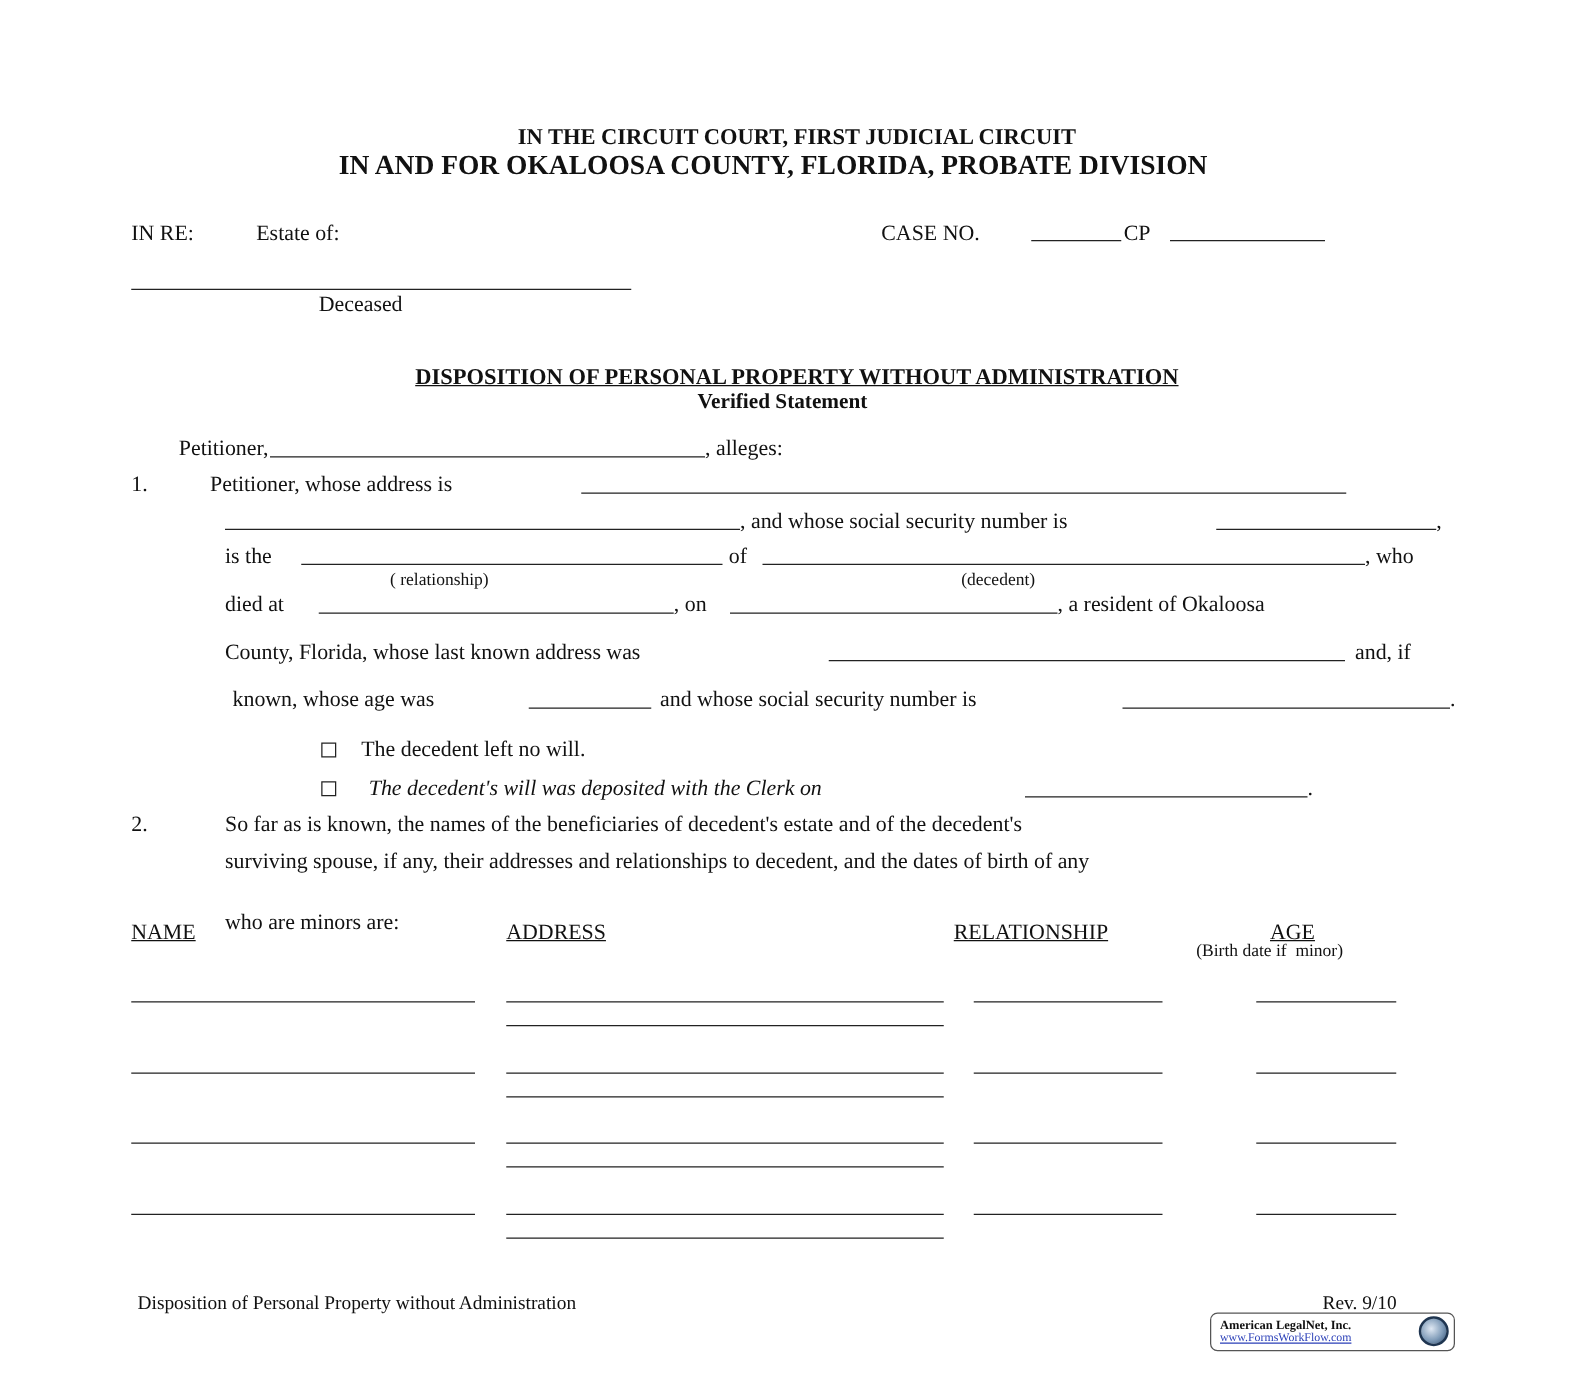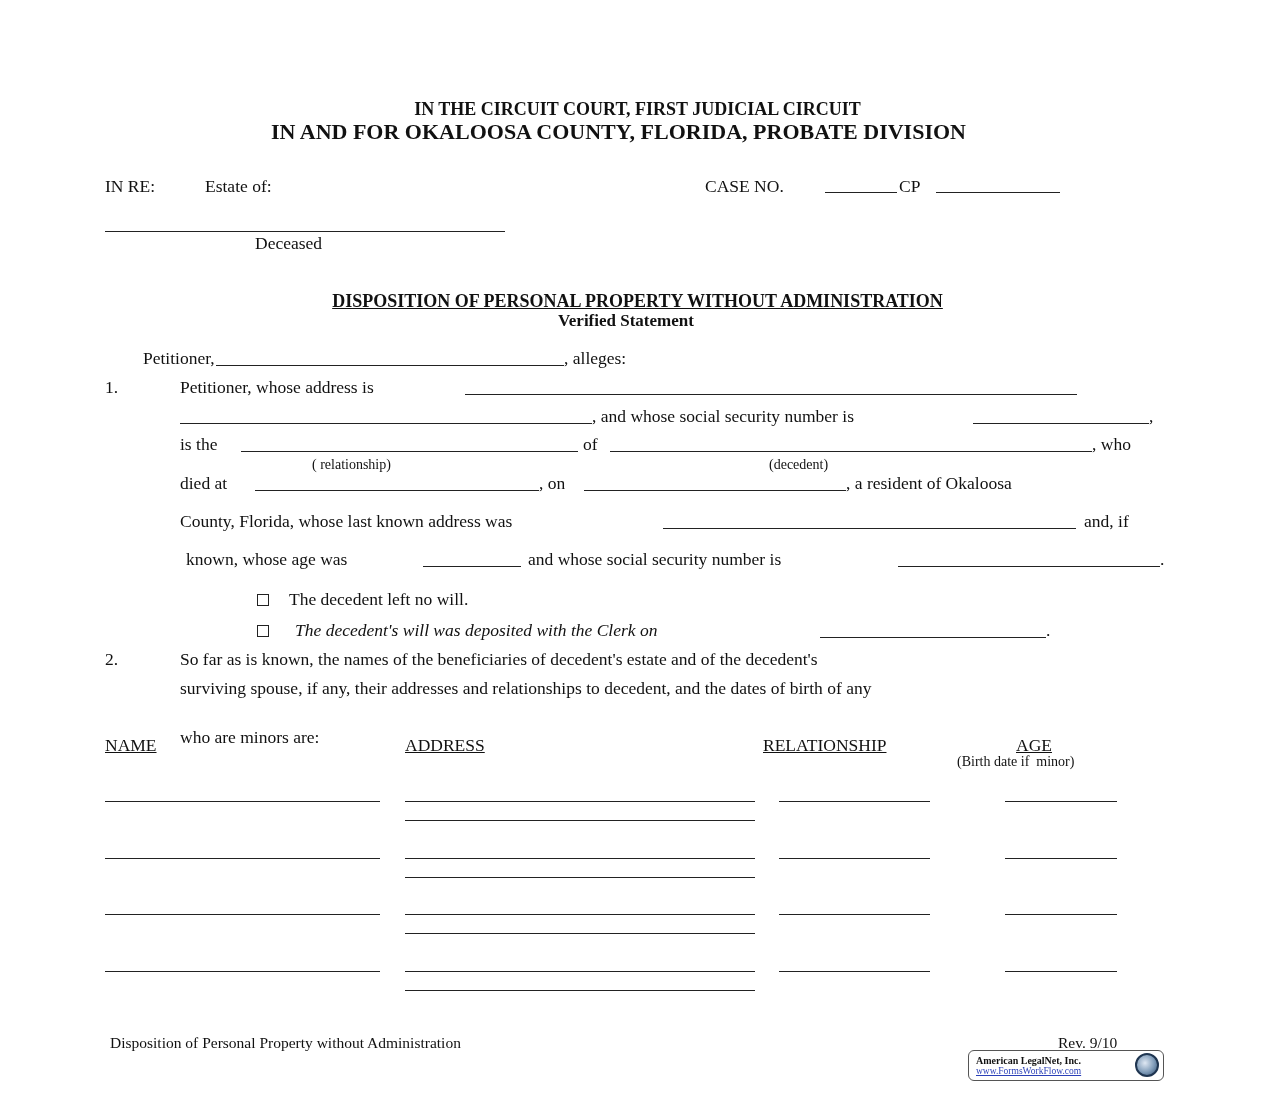--- a/index.html
+++ b/index.html
@@ -37,21 +37,21 @@
 <div class="abs" style="left:255px;top:235px;">Deceased</div>
 
 <div class="abs bold center ul" style="left:0;width:1275px;top:292px;font-size:18px;">DISPOSITION OF PERSONAL PROPERTY WITHOUT ADMINISTRATION</div>
 <div class="abs bold center" style="left:0;width:1252px;top:312px;font-size:17px;">Verified Statement</div>
 
 <div class="abs" style="left:95px;top:350px;margin-left:48px;">Petitioner,</div>
 <div class="line" style="left:216px;width:348px;top:365px;"></div>
 <div class="abs" style="left:564px;top:350px;">, alleges:</div>
 
 <div class="abs" style="left:105px;top:379px;">1.</div>
-<div class="abs" style="left:180px;top:379px;">Petitioner, whose address is</div>
+<div class="abs" style="left:168px;top:379px;">Petitioner, whose address is</div>
 <div class="line" style="left:465px;width:612px;top:394px;"></div>
 
 <div class="line" style="left:180px;width:412px;top:423px;"></div>
 <div class="abs" style="left:592px;top:408px;">, and whose social security number is</div>
 <div class="line" style="left:973px;width:176px;top:423px;"></div>
 <div class="abs" style="left:1149px;top:408px;">,</div>
 
 <div class="abs" style="left:180px;top:436px;">is the</div>
 <div class="line" style="left:241px;width:337px;top:451px;"></div>
 <div class="abs" style="left:583px;top:436px;">of</div>

